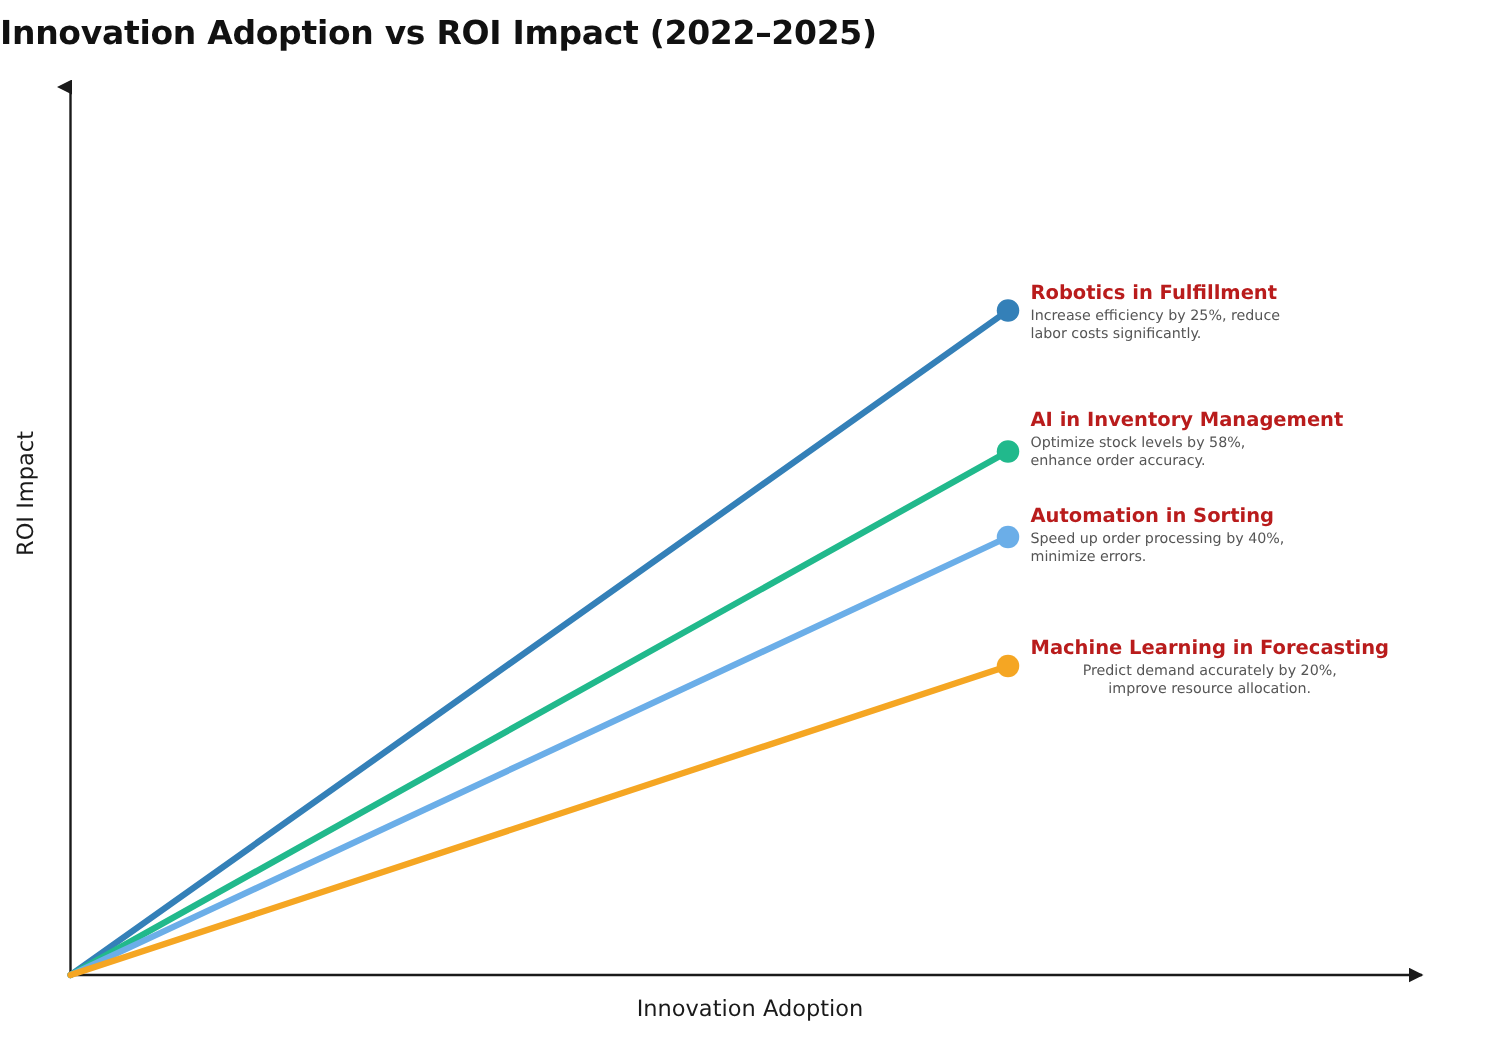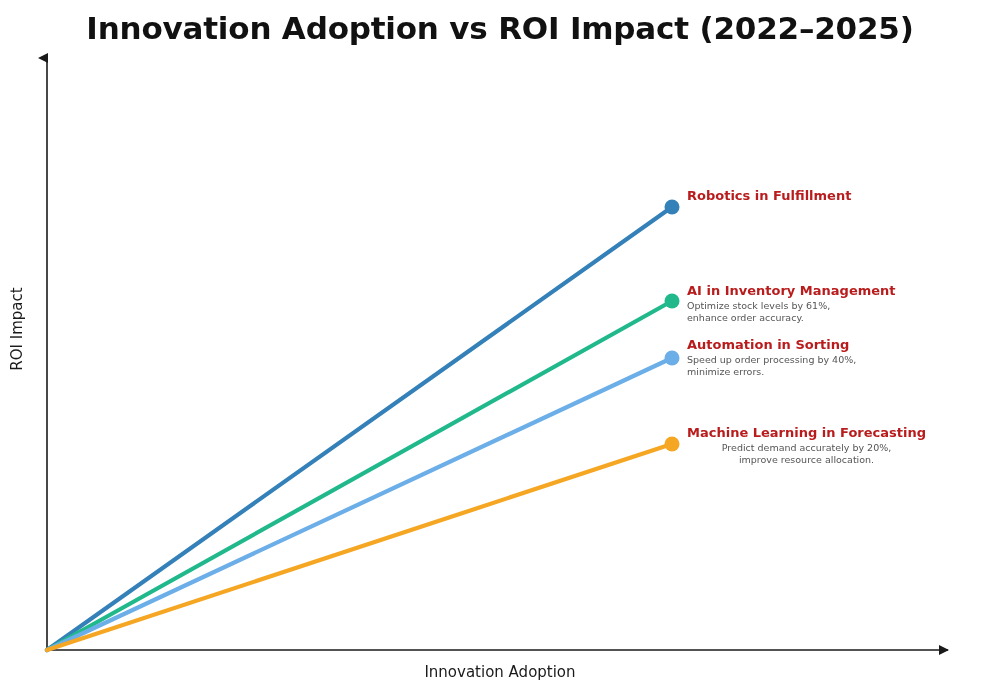--- a/index.html
+++ b/index.html
@@ -20,23 +20,22 @@
     inset: 0;
     width: 1000px;
     height: 700px;
   }
 
   .chart-title {
     position: absolute;
     top: 10px;
     left: 0;
     width: 1000px;
-    text-align: center;
     font-family: "DejaVu Sans", sans-serif;
-    font-size: 31px;
+    font-size: 22px;
     font-weight: bold;
     color: #111111;
     letter-spacing: -0.2px;
   }
 
   #plot-svg {
     position: absolute;
     top: 0;
     left: 0;
     width: 1000px;
@@ -122,25 +121,29 @@
       </g>
   </svg>
 
   <div class="axis-label-y">ROI Impact</div>
 
   <div class="axis-label-x">Innovation Adoption</div>
 
   <div id="annotations-layer">
       <div class="annotation" style="left: 687px; top: 188px;">
         <div class="annotation-title">Robotics in Fulfillment</div>
+        <div class="annotation-desc">
+          <span class="desc-line">Increase efficiency by 25%, reduce</span>
+          <span class="desc-line">labor costs significantly.</span>
+        </div>
       </div>
-      <div class="annotation" style="left: 687px; top: 283px;">
+      <div class="annotation" style="left: 687px; top: 273px;">
         <div class="annotation-title">AI in Inventory Management</div>
         <div class="annotation-desc">
-          <span class="desc-line">Optimize stock levels by 61%,</span>
+          <span class="desc-line">Optimize stock levels by 58%,</span>
           <span class="desc-line">enhance order accuracy.</span>
         </div>
       </div>
       <div class="annotation" style="left: 687px; top: 337px;">
         <div class="annotation-title">Automation in Sorting</div>
         <div class="annotation-desc">
           <span class="desc-line">Speed up order processing by 40%,</span>
           <span class="desc-line">minimize errors.</span>
         </div>
       </div>

